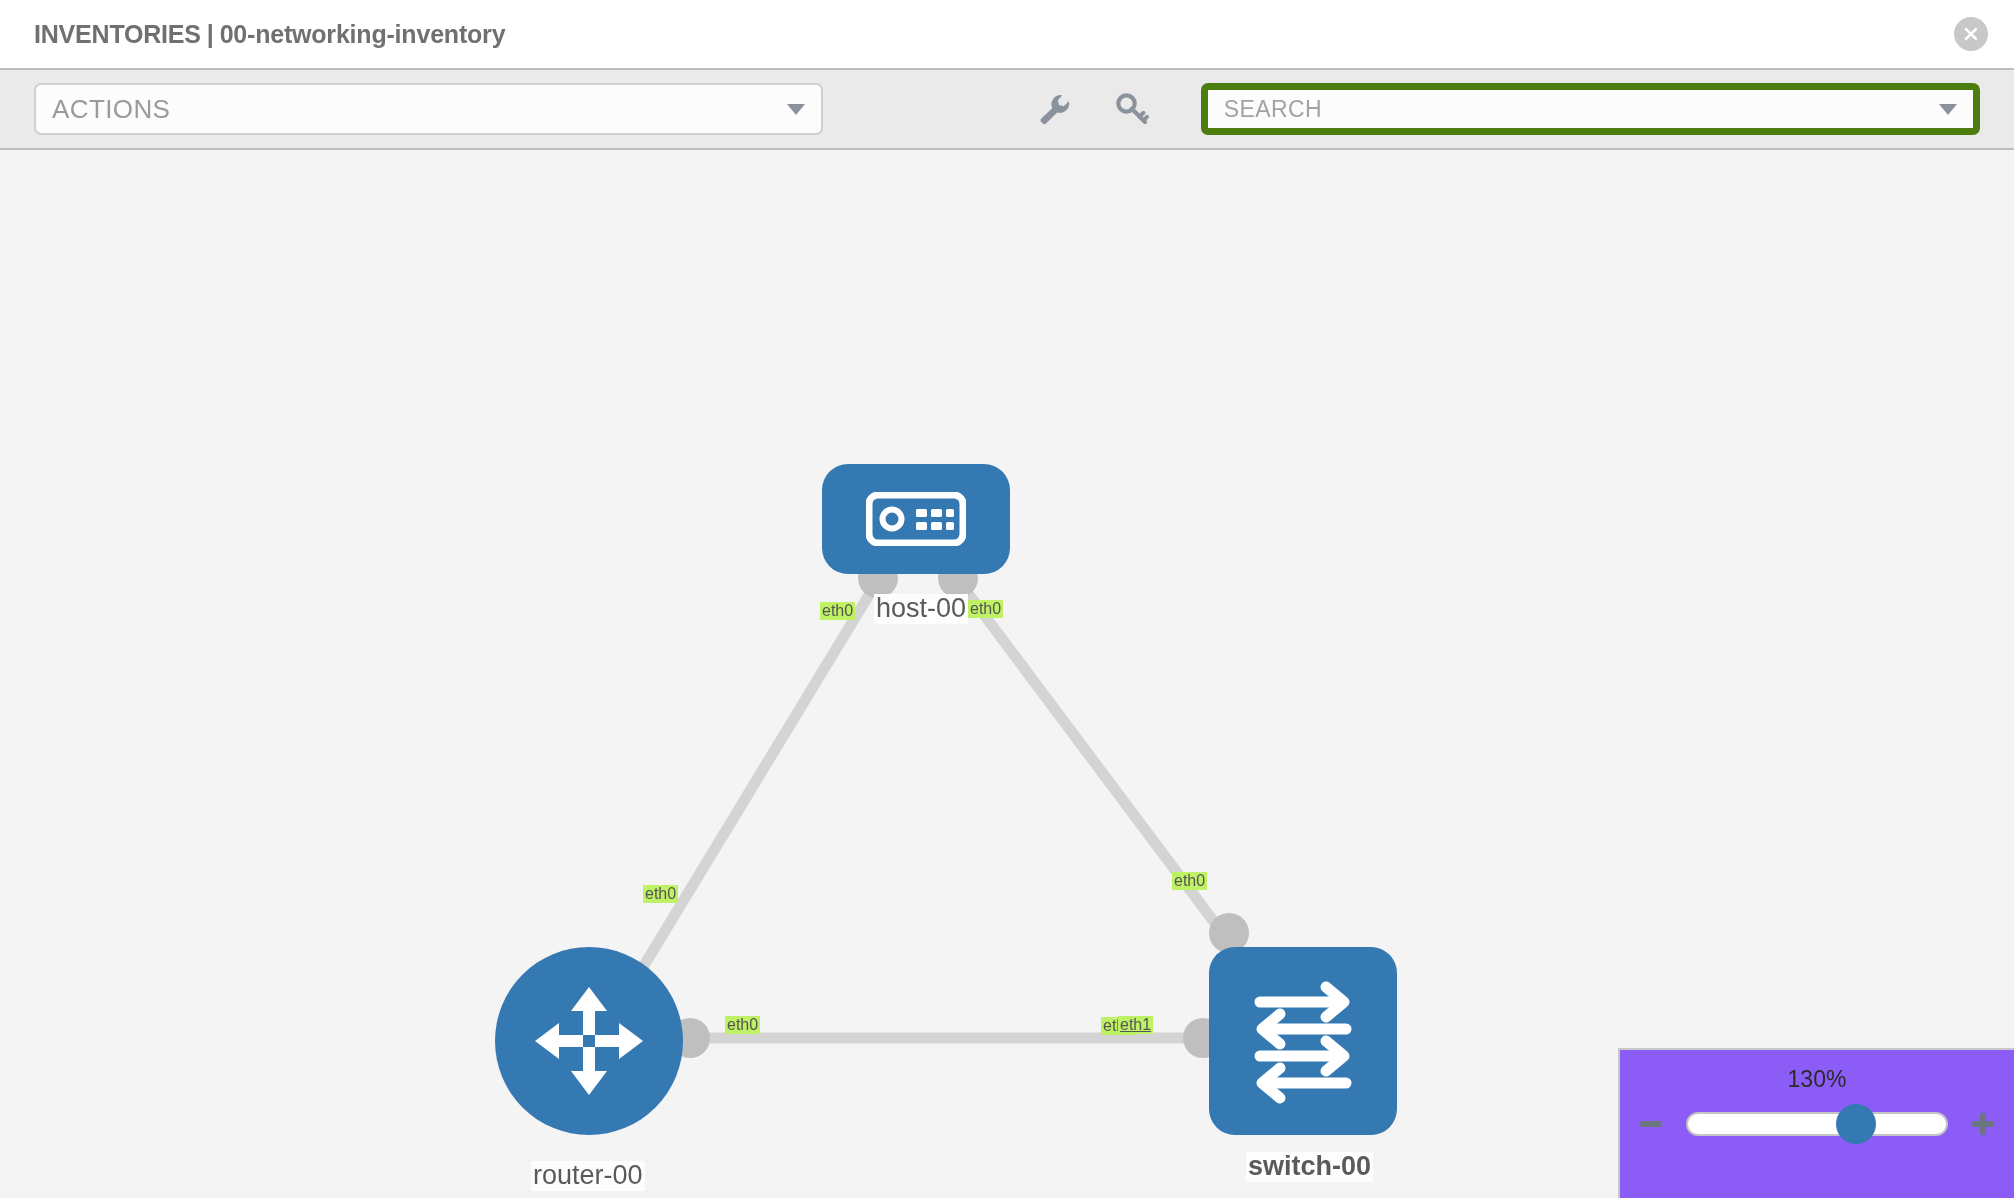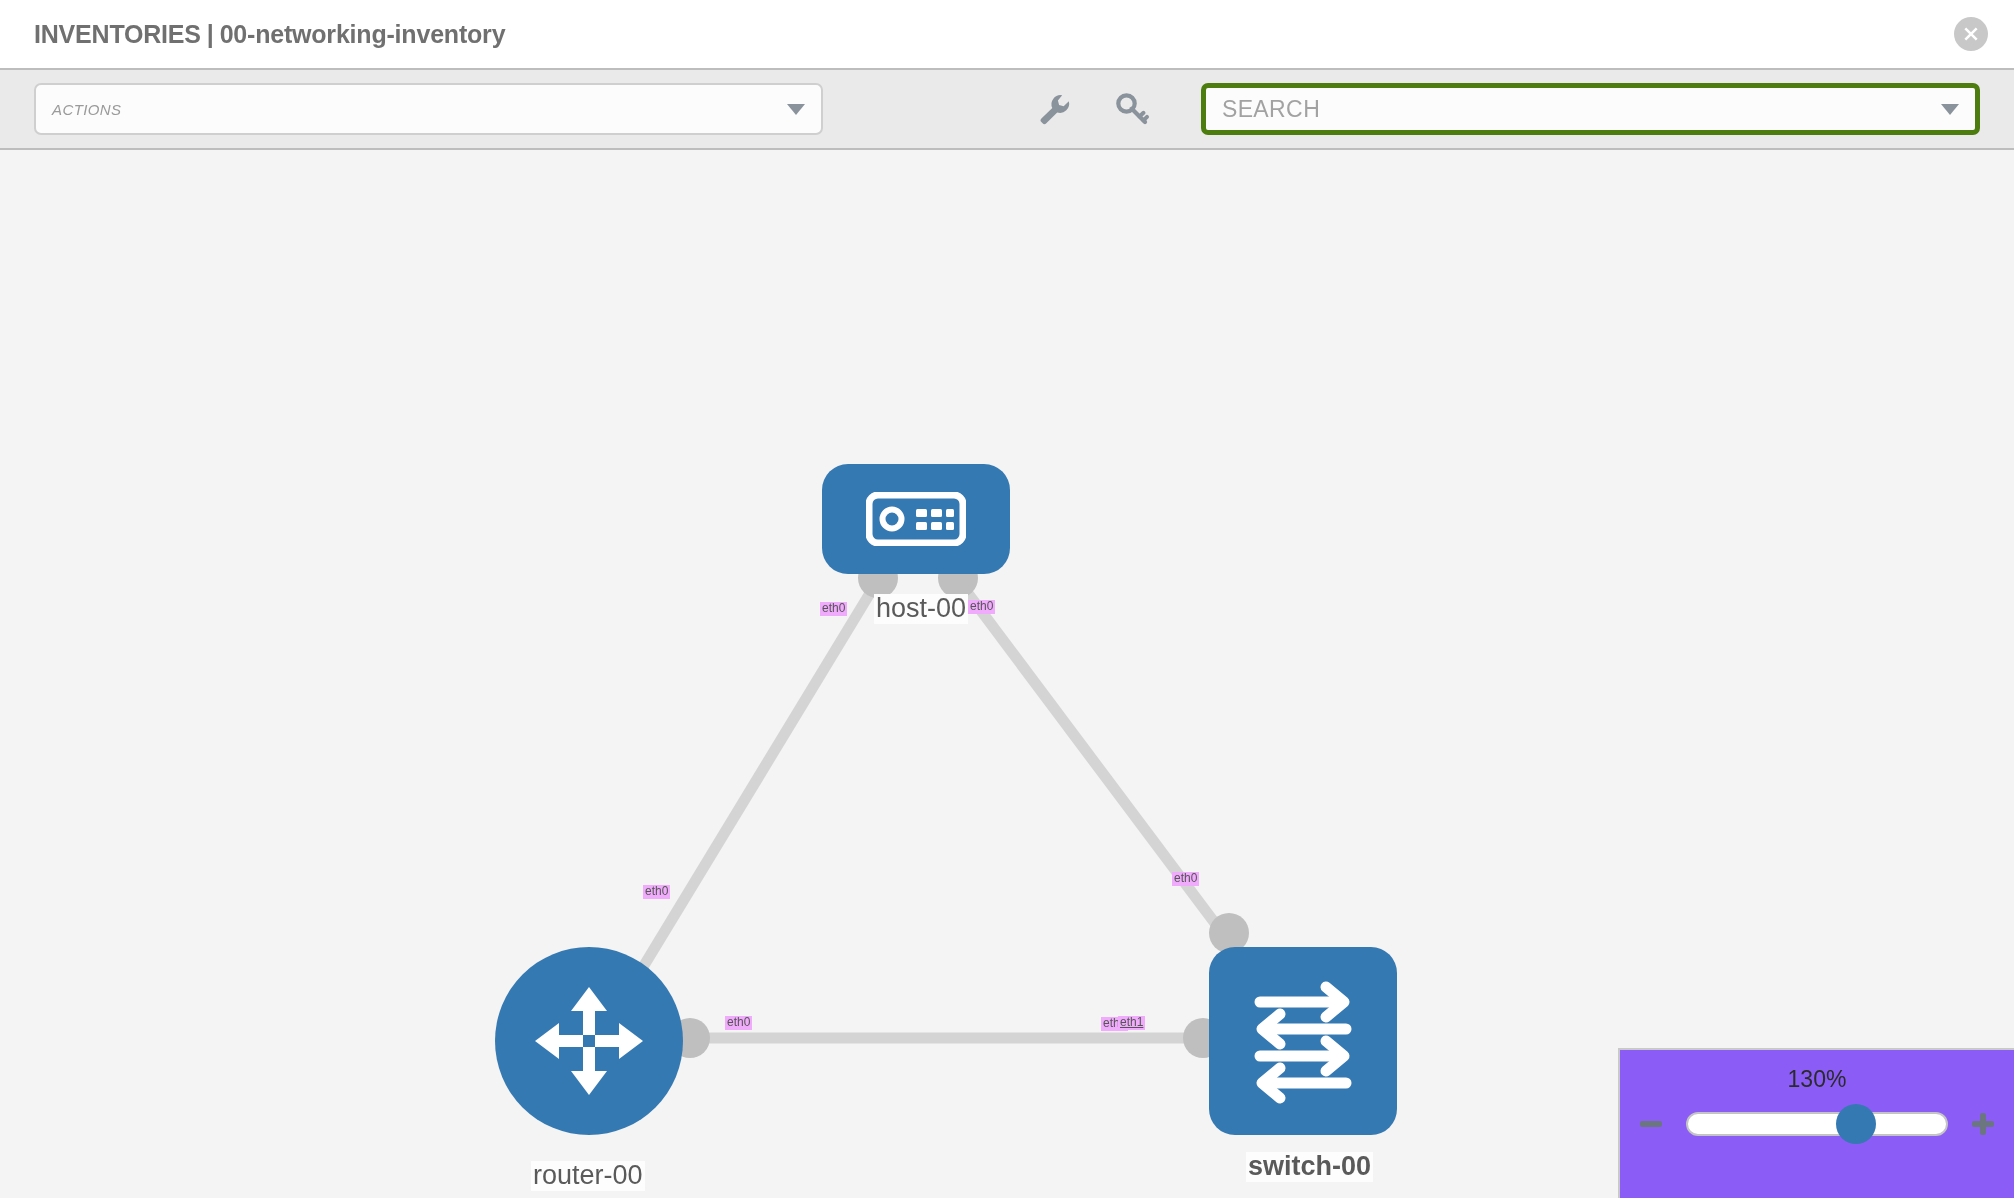--- a/index.html
+++ b/index.html
@@ -57,25 +57,24 @@
     background: #fcfcfc;
     border: 2px solid #cfcfcf;
     border-radius: 7px;
     display: flex;
     align-items: center;
     padding: 0 16px;
     cursor: pointer;
     position: relative;
   }
   .select-box .label {
-    font-size: 15px;
+    font-size: 26px;
     color: #9a9a9a;
     letter-spacing: 0.4px;
     flex: 1;
-    font-style: italic;
   }
   .caret {
     width: 0; height: 0;
     border-left: 9px solid transparent;
     border-right: 9px solid transparent;
     border-top: 11px solid #8a929b;
   }
   .tool-icons {
     display: flex;
     align-items: center;
@@ -84,21 +83,21 @@
   }
   .tool-icon {
     width: 42px; height: 42px;
     display: flex; align-items: center; justify-content: center;
     cursor: pointer;
   }
   .search-box {
     width: 790px;
     height: 52px;
     background: #fcfcfc;
-    border: 5px solid #4d7c0f;
+    border: 7px solid #4d7c0f;
     border-radius: 7px;
     display: flex;
     align-items: center;
     padding: 1px 16px;
     margin-left: 48px;
     cursor: text;
   }
   .search-box .placeholder {
     font-size: 23px;
     color: #a2a2a2;
@@ -138,23 +137,23 @@
     font-size: 27px;
     color: #5a5a5a;
     background: #fdfdfd;
     white-space: nowrap;
     padding: 0 2px;
     line-height: 1.1;
   }
 
   .iface-label {
     position: absolute;
-    font-size: 12px;
+    font-size: 16px;
     color: #555555;
-    background: #f0abfc;
+    background: #bef264;
     white-space: nowrap;
     padding: 0 2px;
     line-height: 1.15;
     text-align: center;
   }
 
   .connector {
     position: absolute;
     width: 40px; height: 40px;
     border-radius: 50%;

